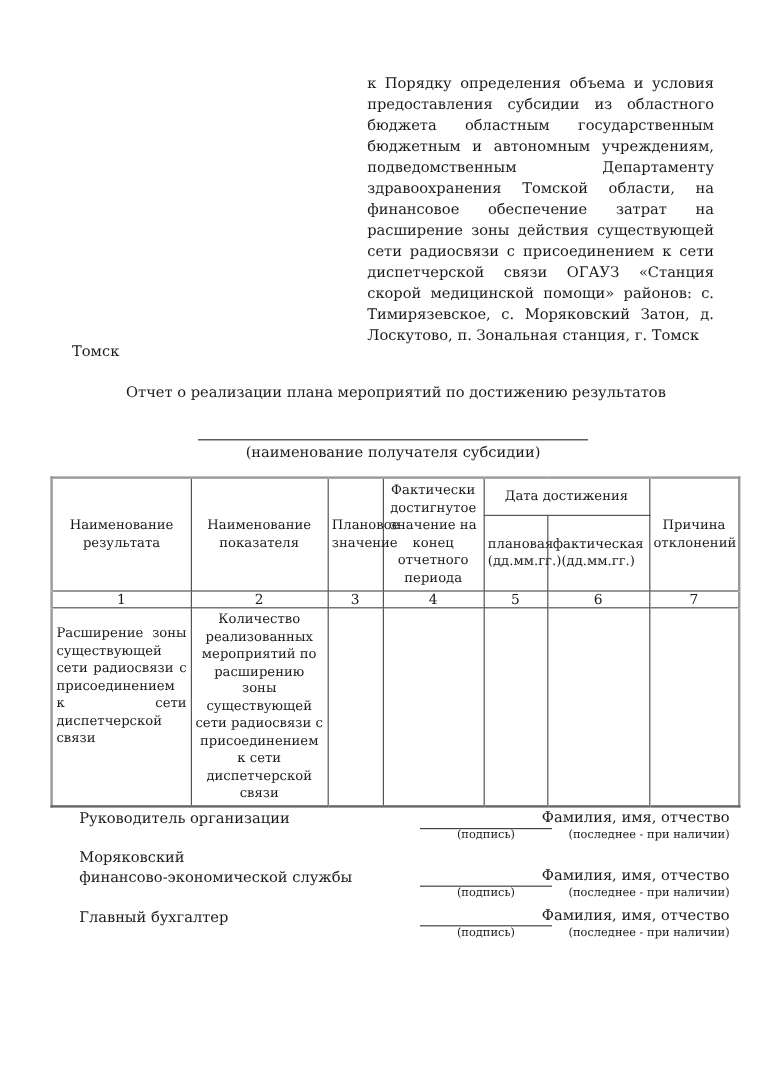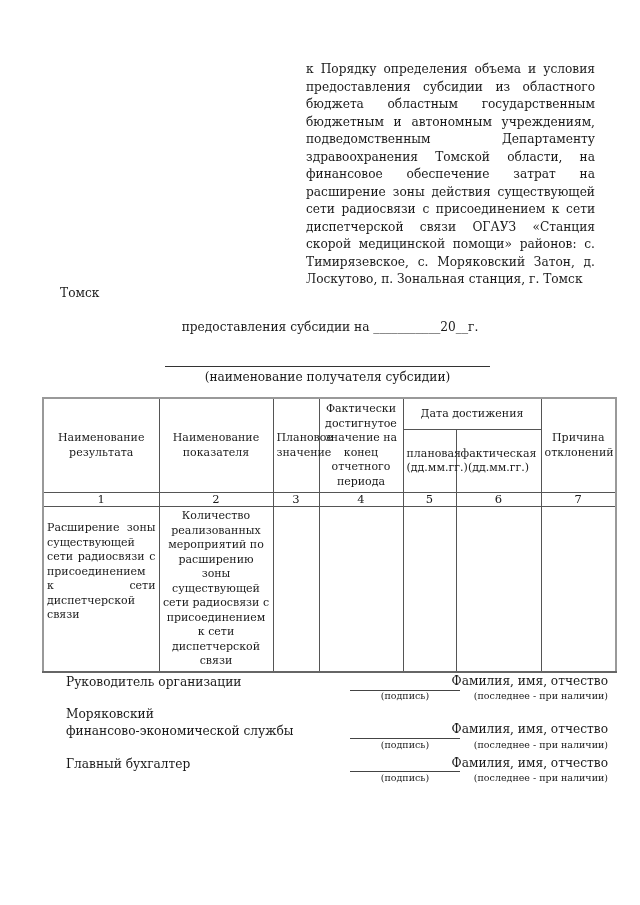--- a/index.html
+++ b/index.html
@@ -65,21 +65,21 @@
 </head>
 <body>
 
 <div class="appendix">
   <div class="body">к Порядку определения объема и условия предоставления субсидии из областного бюджета областным государственным бюджетным и автономным учреждениям, подведомственным Департаменту здравоохранения Томской области, на финансовое обеспечение затрат на расширение зоны действия существующей сети радиосвязи с присоединением к сети диспетчерской связи ОГАУЗ «Станция скорой медицинской помощи» районов: с. Тимирязевское, с. Моряковский Затон, д. Лоскутово, п. Зональная станция, г. Томск</div>
 </div>
 
 <div class="forma">Томск</div>
 
 <div class="report-title">
-  <div>предоставления субсидии на ___________20__г.</div>
+  <div>Отчет о реализации плана мероприятий по достижению результатов</div>
 </div>
 
 <div class="recipient-line"></div>
 <div class="recipient-caption">(наименование получателя субсидии)</div>
 
 <table class="report">
   <colgroup>
     <col style="width:116px">
     <col style="width:114px">
     <col style="width:46px">

